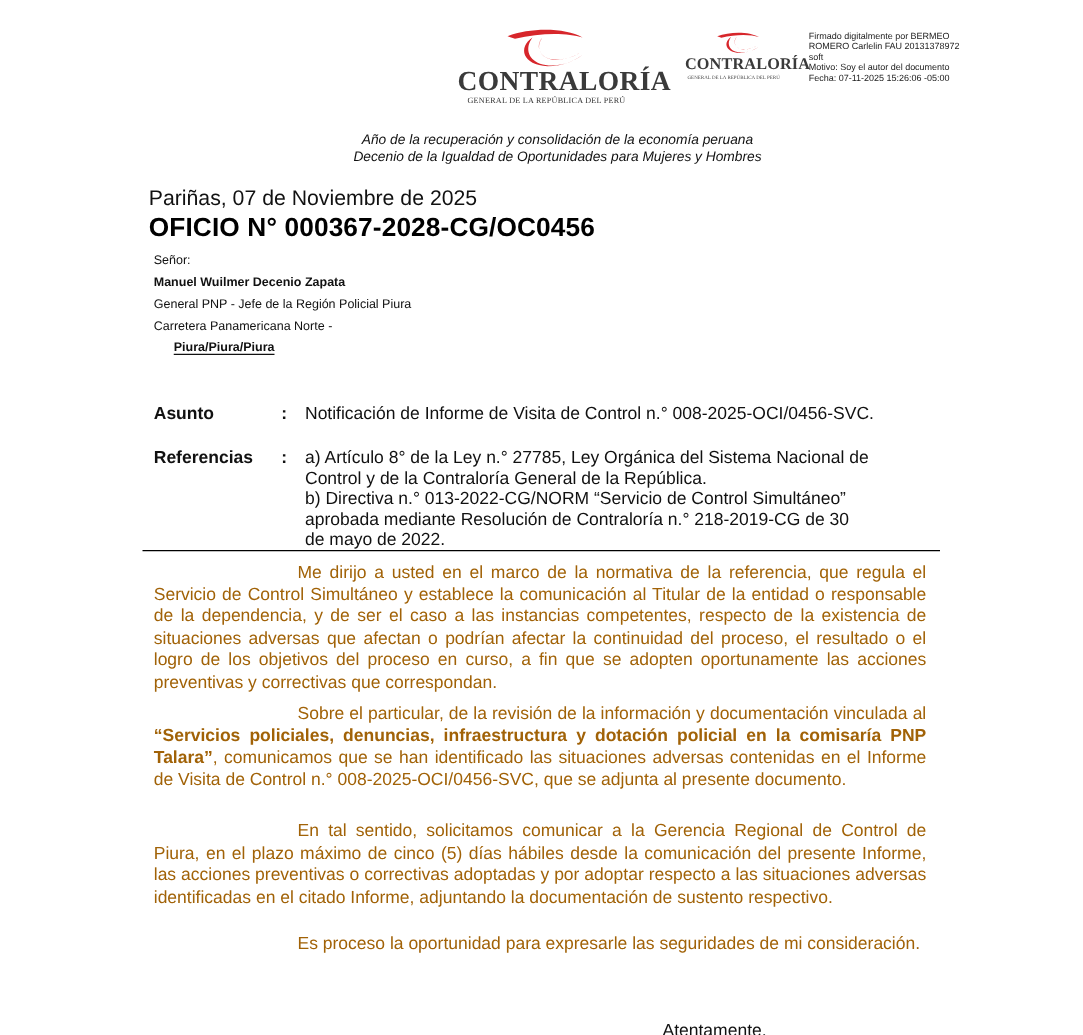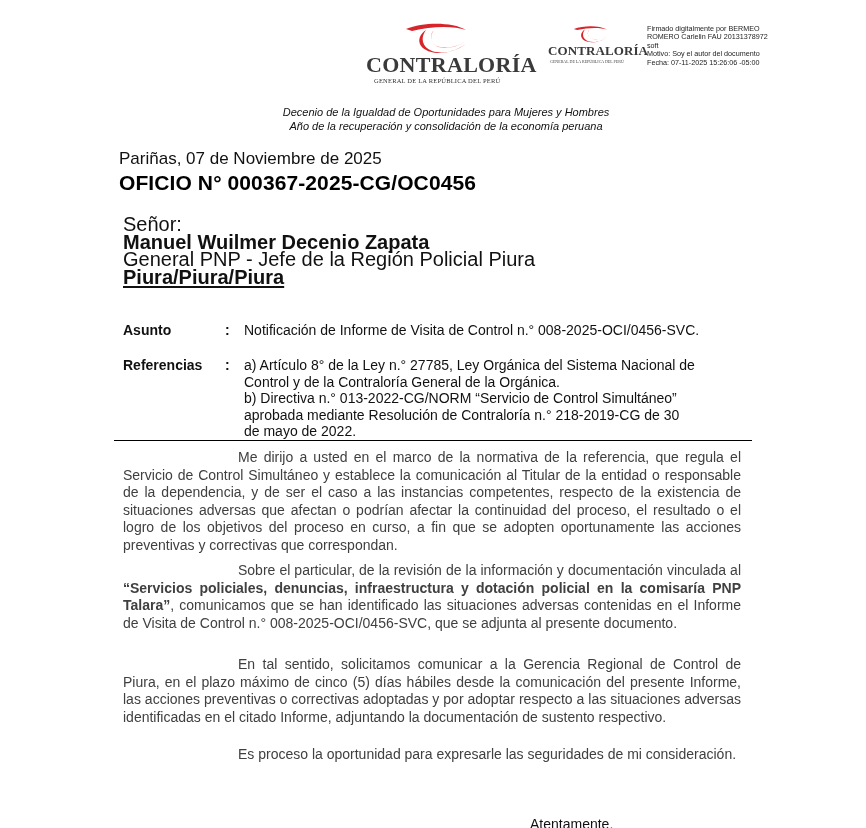--- a/index.html
+++ b/index.html
@@ -20,34 +20,34 @@
 
   .sig-text { left: 647px; top: 25px; font-size: 7.2px; line-height: 8.4px; color: #222; width: 135px; }
   .sig-text div { white-space: nowrap; }
 
   .decenio { left: 0; width: 866px; top: 105px; text-align: center; font-style: italic; font-size: 11px; line-height: 14px; color: #111; }
   .decenio div { padding-left: 26px; }
 
   .place-date { left: 119px; top: 149px; font-size: 17px; color: #111; white-space: nowrap; }
   .oficio { left: 119px; top: 171px; font-size: 21px; font-weight: bold; color: #000; white-space: nowrap; letter-spacing: 0.1px; }
 
-  .addressee { left: 123px; top: 216px; font-size: 20px; line-height: 17.6px; color: #111; }
+  .addressee { left: 123px; top: 200px; font-size: 10px; line-height: 17.6px; color: #111; }
   .addressee div { white-space: nowrap; }
   .bold { font-weight: bold; }
-  .underline { text-decoration: underline; text-underline-offset: 2px; }
+  .underline { text-decoration: underline; text-underline-offset: 2px; margin-left: 16px; }
 
   .meta-row { left: 123px; font-size: 14px; line-height: 16.5px; color: #111; }
   .meta-row .label { position: absolute; left: 0; top: 0; font-weight: bold; white-space: nowrap; }
   .meta-row .colon { position: absolute; left: 102px; top: 0; font-weight: bold; }
   .meta-row .value { position: absolute; left: 121px; top: 0; width: 500px; }
   .meta-row .value div { white-space: nowrap; }
 
   .divider { left: 114px; top: 440px; width: 638px; height: 1px; background: #000; }
 
-  .body-para { left: 123px; width: 618px; font-size: 14px; line-height: 17.5px; color: #404040; text-align: justify; }
+  .body-para { left: 123px; width: 618px; font-size: 14px; line-height: 17.5px; color: #a16207; text-align: justify; }
   .body-para p { margin: 0; text-indent: 115px; }
 
   .closing { left: 530px; top: 816px; font-size: 14px; color: #111; white-space: nowrap; }
 </style>
 </head>
 <body>
 
 <div class="abs logo-main">
   <svg width="66" height="36" viewBox="0 0 66 36">
     <path d="M2 9 C 20 2, 48 2, 62 10 C 50 6, 28 6, 8 11 Z" fill="#d7262b"></path>
@@ -70,48 +70,49 @@
 
 <div class="abs sig-text">
   <div>Firmado digitalmente por BERMEO</div>
   <div>ROMERO Carlelin FAU 20131378972</div>
   <div>soft</div>
   <div>Motivo: Soy el autor del documento</div>
   <div>Fecha: 07-11-2025 15:26:06 -05:00</div>
 </div>
 
 <div class="abs decenio">
+  <div>Año de la recuperación y consolidación de la economía peruana</div>
   <div>Decenio de la Igualdad de Oportunidades para Mujeres y Hombres</div>
-  <div>Año de la recuperación y consolidación de la economía peruana</div>
 </div>
 
 <div class="abs place-date">Pariñas, 07 de Noviembre de 2025</div>
-<div class="abs oficio">OFICIO N° 000367-2025-CG/OC0456</div>
+<div class="abs oficio">OFICIO N° 000367-2028-CG/OC0456</div>
 
 <div class="abs addressee">
   <div>Señor:</div>
   <div class="bold">Manuel Wuilmer Decenio Zapata</div>
   <div>General PNP - Jefe de la Región Policial Piura</div>
+  <div>Carretera Panamericana Norte -</div>
   <div class="bold underline">Piura/Piura/Piura</div>
 </div>
 
 <div class="abs meta-row" style="top:322px; height:18px;">
   <span class="label">Asunto</span>
   <span class="colon">:</span>
   <div class="value">
     <div>Notificación de Informe de Visita de Control n.° 008-2025-OCI/0456-SVC.</div>
   </div>
 </div>
 
 <div class="abs meta-row" style="top:357px; height:84px;">
   <span class="label">Referencias</span>
   <span class="colon">:</span>
   <div class="value">
     <div>a) Artículo 8° de la Ley n.° 27785, Ley Orgánica del Sistema Nacional de</div>
-    <div>Control y de la Contraloría General de la Orgánica.</div>
+    <div>Control y de la Contraloría General de la República.</div>
     <div>b) Directiva n.° 013-2022-CG/NORM “Servicio de Control Simultáneo”</div>
     <div>aprobada mediante Resolución de Contraloría n.° 218-2019-CG de 30</div>
     <div>de mayo de 2022.</div>
   </div>
 </div>
 
 <div class="abs divider"></div>
 
 <div class="abs body-para" style="top:449px;">
   <p>Me dirijo a usted en el marco de la normativa de la referencia, que regula el Servicio de Control Simultáneo y establece la comunicación al Titular de la entidad o responsable de la dependencia, y de ser el caso a las instancias competentes, respecto de la existencia de situaciones adversas que afectan o podrían afectar la continuidad del proceso, el resultado o el logro de los objetivos del proceso en curso, a fin que se adopten oportunamente las acciones preventivas y correctivas que correspondan.</p>

